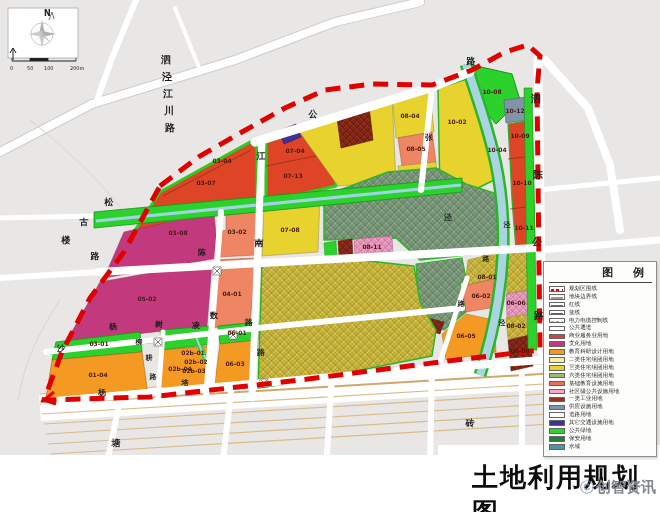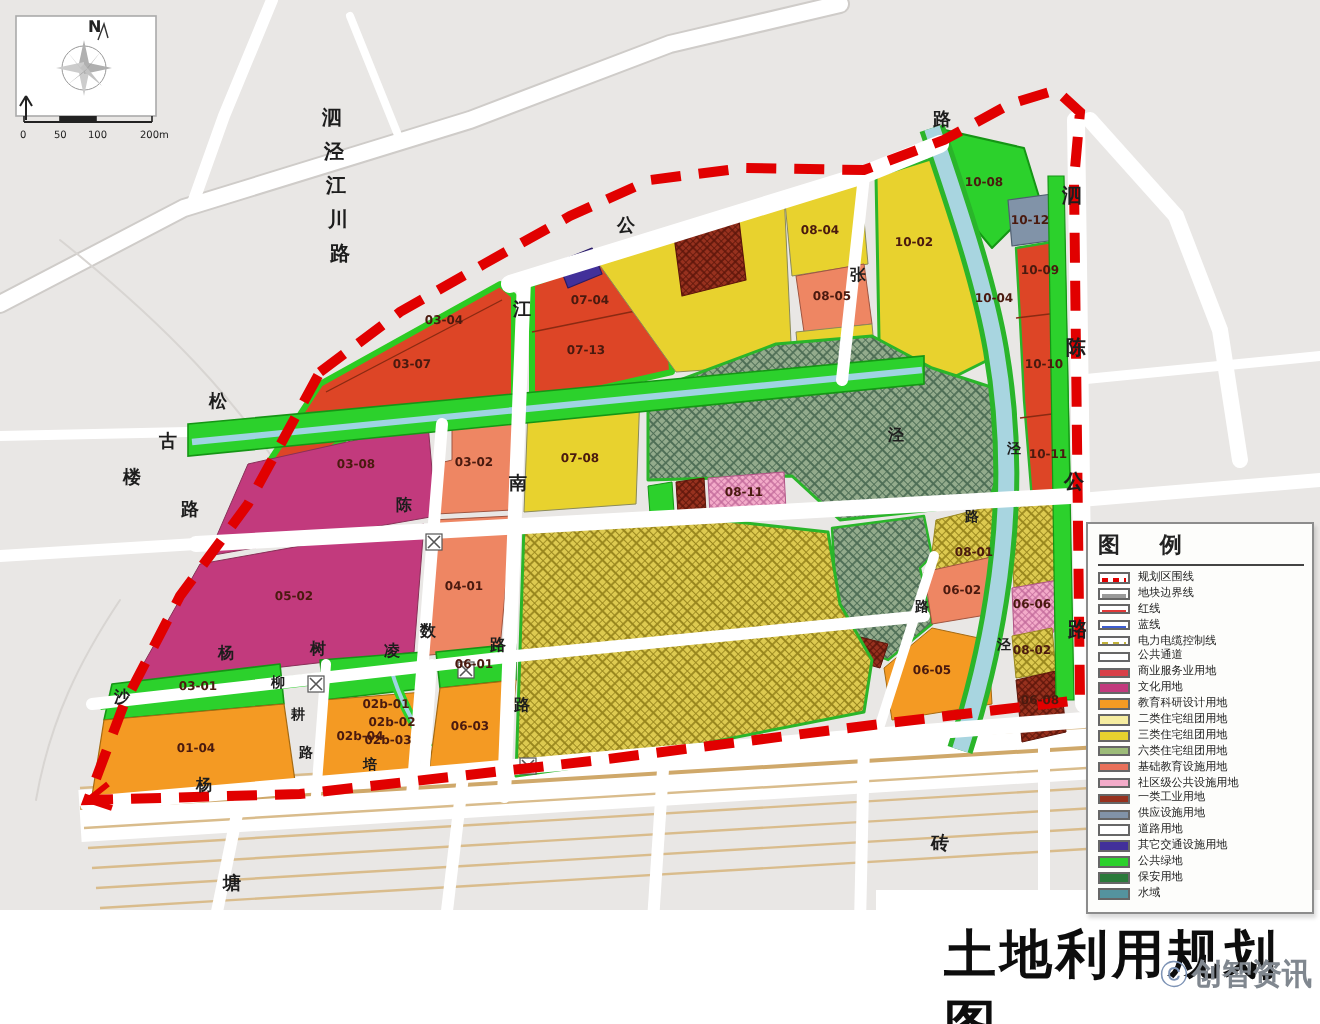--- a/index.html
+++ b/index.html
@@ -6,21 +6,21 @@
   #stage{position:relative;width:660px;height:512px;overflow:hidden;background:#fff;
          font-family:"DejaVu Sans","Liberation Sans",sans-serif;}
   #map-svg{position:absolute;left:0;top:0;}
   .maplabel{position:absolute;transform:translate(-50%,-50%);white-space:nowrap;
             pointer-events:none;line-height:1;}
   .parcel-id{font-size:6px;color:#4a1a0f;font-weight:bold;letter-spacing:0;}
   .road-char{color:#1d1d1d;font-weight:bold;}
   
   #legend{position:absolute;left:543px;top:261px;width:114px;height:196px;background:#fdfdfb;
           border:1px solid #8c8c8c;box-shadow:1px 2px 2px rgba(0,0,0,.15);padding:3px 4px 2px 5px;box-sizing:border-box;}
-  #legend h3{margin:0 0 2px 0;text-align:left;font-size:11px;letter-spacing:8px;color:#222;
+  #legend h3{margin:0 0 2px 0;text-align:right;font-size:11px;letter-spacing:8px;color:#222;
              border-bottom:1px solid #444;padding-bottom:2px;font-weight:bold;}
   .lrow{display:flex;align-items:center;height:7.9px;}
   .lsw{width:16px;height:5.5px;border:0.5px solid #666;margin-right:4px;flex:0 0 16px;position:relative;box-sizing:border-box;}
   .lsw.hatch{background-image:repeating-linear-gradient(45deg,rgba(40,40,40,.45) 0 .8px,transparent .8px 3px),
              repeating-linear-gradient(-45deg,rgba(40,40,40,.45) 0 .8px,transparent .8px 3px);}
   .lsw i{position:absolute;left:1px;right:1px;top:2px;height:1.5px;display:block;}
   .ltxt{font-size:5.6px;color:#222;white-space:nowrap;}
   
   #map-title{position:absolute;left:472px;top:460px;font-size:26px;font-weight:bold;color:#0d0d0d;
              letter-spacing:2px;font-family:"DejaVu Sans","Liberation Sans",sans-serif;}

